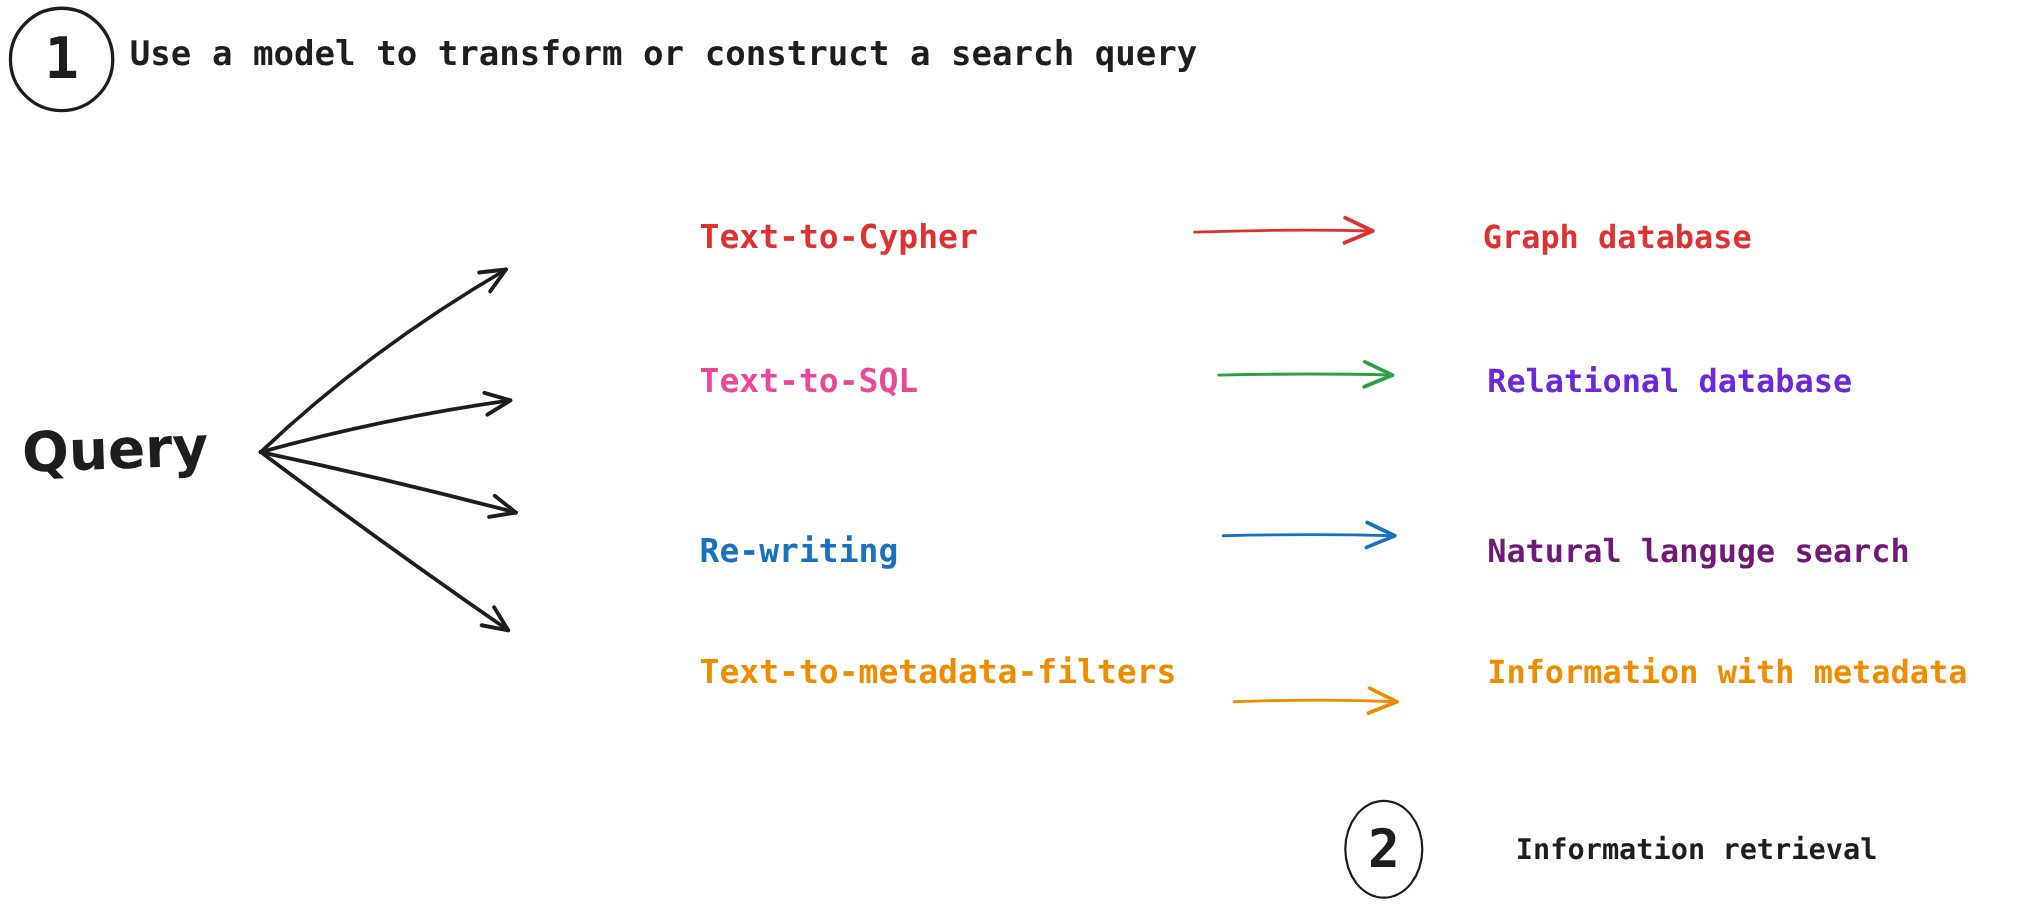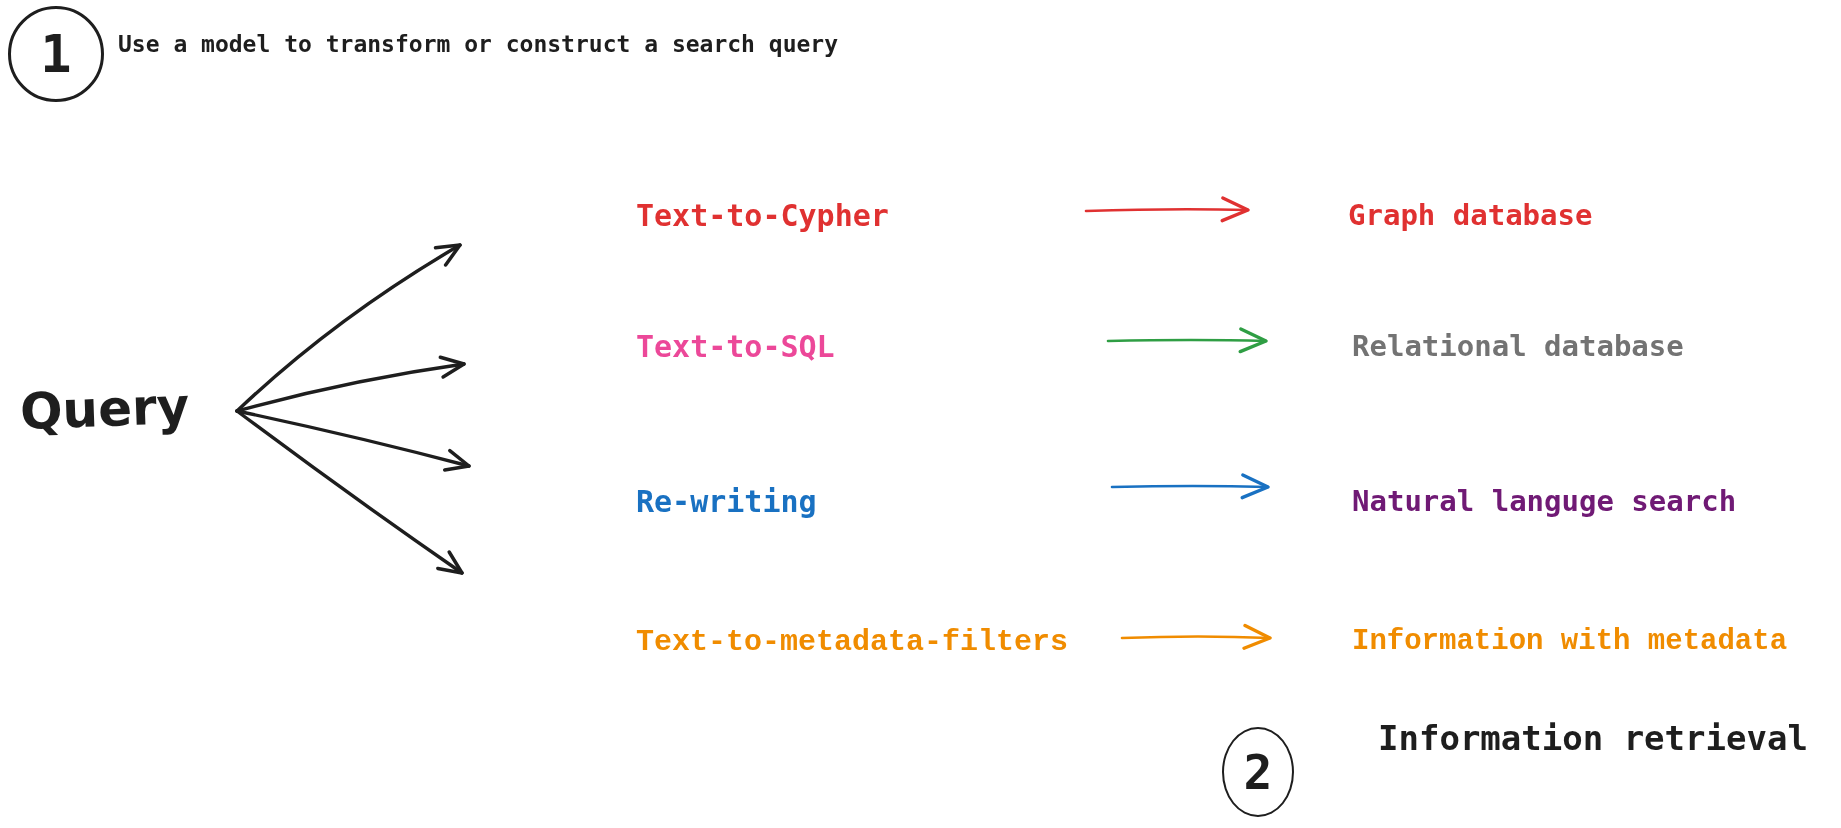--- a/index.html
+++ b/index.html
@@ -4,32 +4,32 @@
 <style>
   html,body{margin:0;padding:0;background:#ffffff;}
   body{width:1841px;height:828px;position:relative;overflow:hidden;
        font-family:"DejaVu Sans Mono", monospace;color:#1e1e1e;}
   .abs{position:absolute;}
   .mono-bold{font-family:"DejaVu Sans Mono", monospace;font-weight:bold;white-space:nowrap;}
   .step-badge{border:3px solid #1e1e1e;border-radius:50%;
               display:flex;align-items:center;justify-content:center;
               font-family:"DejaVu Sans Mono", monospace;font-weight:bold;background:#fff;}
   #step1-badge{left:8px;top:6px;width:90px;height:90px;font-size:52px;}
-  #step1-label{left:118px;top:31px;font-size:23px;}
+  #step1-label{left:118px;top:31px;font-size:31px;}
   #query-label{left:20px;top:380px;font-size:50px;font-weight:bold;
                font-family:"DejaVu Sans", sans-serif;transform:rotate(-2deg);}
   #arrow-layer{left:0;top:0;width:1841px;height:828px;pointer-events:none;}
   .row-source{font-size:30px;left:598px;margin-left:38px;}
   .row-target{font-size:29px;left:1352px;}
   #src-0,#tgt-0{top:198px;} #tgt-0{left:1348px;}
   #src-1,#tgt-1{top:329px;}
   #src-2,#tgt-2{top:484px;}
-  #src-3,#tgt-3{top:625px;font-family:Liberation Mono, monospace;}
+  #src-3,#tgt-3{top:594px;}
   #step2-badge{left:1222px;top:727px;width:68px;height:86px;font-size:48px;border-width:2.5px;}
-  #step2-label{left:1378px;top:718px;font-size:34px;}
+  #step2-label{left:1378px;top:758px;font-size:26px;}
 </style>
 </head>
 <body>
 
 <div class="abs step-badge" id="step1-badge">
   <span>1</span>
 </div>
 <div class="abs mono-bold" id="step1-label">Use a model to transform or construct a search query</div>
 
 <div class="abs" id="query-label">Query</div>
@@ -65,21 +65,21 @@
     <path d="M1108,341 Q1195,339 1266,341" marker-end="url(#head-green)" stroke="#2f9e44"></path>
     <path d="M1112,487 Q1195,485 1268,487" marker-end="url(#head-blue)" stroke="#1971c2"></path>
     <path d="M1122,638 Q1200,635 1270,638" marker-end="url(#head-orange)" stroke="#f08c00"></path>
   </g>
 </svg>
 
 <div class="abs mono-bold row-source" id="src-0" style="color: rgb(224, 49, 49);">Text-to-Cypher</div>
 <div class="abs mono-bold row-target" id="tgt-0" style="color: rgb(224, 49, 49);">Graph database</div>
 
 <div class="abs mono-bold row-source" id="src-1" style="color: #ec4899;">Text-to-SQL</div>
-<div class="abs mono-bold row-target" id="tgt-1" style="color: #737373;">Relational database</div>
+<div class="abs mono-bold row-target" id="tgt-1" style="color: #6d28d9;">Relational database</div>
 
 <div class="abs mono-bold row-source" id="src-2" style="color: rgb(25, 113, 194);">Re-writing</div>
 <div class="abs mono-bold row-target" id="tgt-2" style="color: #701a75;">Natural languge search</div>
 
 <div class="abs mono-bold row-source" id="src-3" style="color: rgb(240, 140, 0);">Text-to-metadata-filters</div>
 <div class="abs mono-bold row-target" id="tgt-3" style="color: rgb(240, 140, 0);">Information with metadata</div>
 
 <div class="abs step-badge" id="step2-badge">
   <span>2</span>
 </div>

